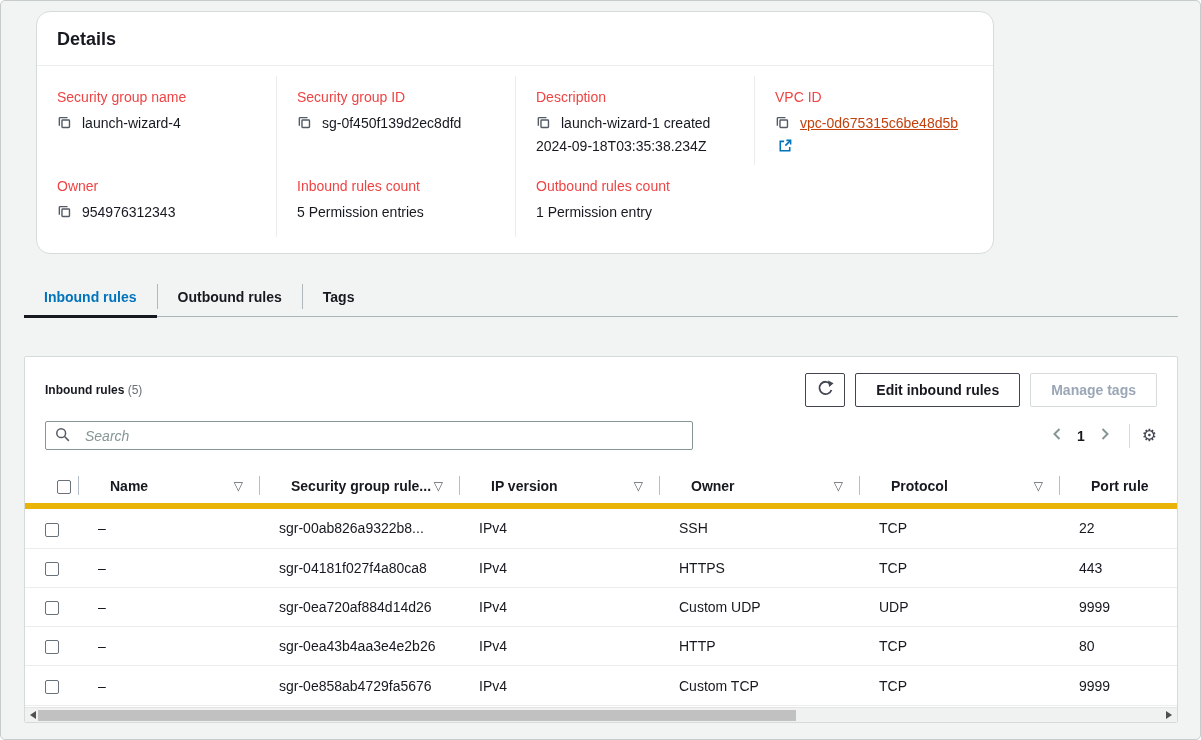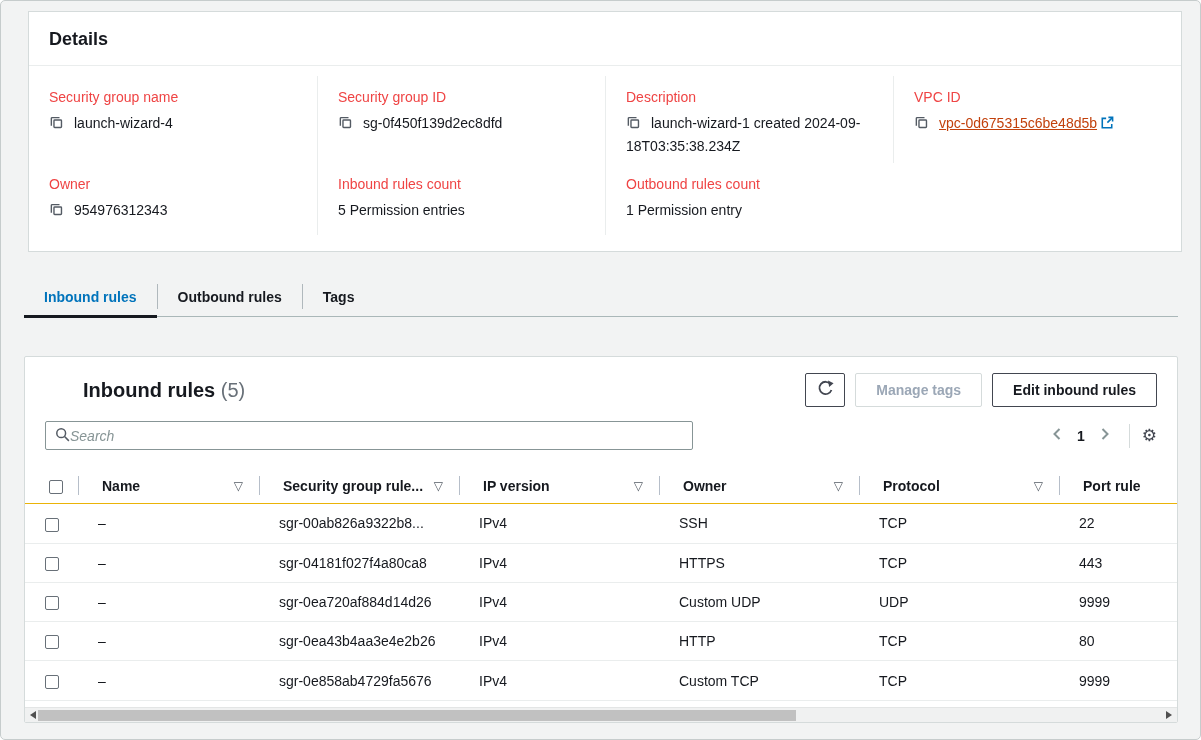--- a/index.html
+++ b/index.html
@@ -5,22 +5,22 @@
   * { margin:0; padding:0; box-sizing:border-box; }
   body { font-family:"Liberation Sans", sans-serif; background:#fff; }
   .page {
     position:relative; width:1201px; height:740px;
     background:#f2f3f3; border:1px solid #c6cccc; border-radius:5px;
     overflow:hidden; font-size:14px; color:#16191f;
   }
 
   
   .card {
-    position:absolute; left:27px; top:10px; width:1154px;
-    background:#fff; border:1px solid #d5dbdb; border-radius:0;
+    position:absolute; left:35px; top:10px; width:958px;
+    background:#fff; border:1px solid #d5dbdb; border-radius:14px;
   }
   .card-header {
     padding:17px 20px 15px; font-size:18px; font-weight:bold; color:#16191f;
     border-bottom:1px solid #eaeded;
   }
   .details-body { padding:10px 0 16px; }
   .details-row { display:flex; }
   .d-cell { flex:0 0 25%; padding:13px 24px 6px 20px; border-left:1px solid #eaeded; min-height:72px; }
   .d-cell.first { border-left:none; }
   .d-label { color:#ef4444; margin-bottom:8px; }
@@ -46,52 +46,52 @@
 
   
   .panel {
     position:absolute; left:23px; top:355px; width:1154px; height:367px;
     background:#fff; border:1px solid #d5dbdb; border-radius:2px; overflow:hidden;
   }
   .panel-header {
     display:flex; justify-content:space-between; align-items:center;
     padding:16px 20px 8px;
   }
-  .panel-title { font-size:20px; font-weight:bold;margin-left:38px; }
+  .panel-title { font-size:12px; font-weight:bold; }
   .panel-count { font-weight:normal; color:#687078; }
   .actions { display:flex; gap:10px; }
   .btn {
     height:34px; background:#fff; border-radius:2px; font-family:inherit;
     font-size:14px; font-weight:bold; cursor:pointer;
   }
   .btn-icon { width:40px; border:1px solid #424650; display:flex; align-items:center; justify-content:center; }
   .btn-disabled { padding:0 20px; color:#9ba7b6; border:1px solid #d5dbdb; cursor:default; }
   .btn-normal { padding:0 20px; color:#16191f; border:1px solid #424650; }
 
   .toolbar { display:flex; justify-content:space-between; align-items:center; padding:6px 20px 10px; }
   .search-box {
-    display:flex; align-items:center; gap:0; width:648px; height:29px;
+    display:flex; align-items:center; gap:15px; width:648px; height:29px;
     border:1px solid #879596; border-radius:2px; background:#fff; padding:0 9px;
   }
   .search-box input {
     border:none; outline:none; width:100%; font-family:inherit; font-size:14px; color:#16191f; background:transparent;
   }
   .search-box input::placeholder { font-style:italic; color:#879596; }
   .pager { display:flex; align-items:center; }
   .pg-btn { background:none; border:none; cursor:pointer; padding:4px 6px; display:flex; align-items:center; }
   .pg-num { font-weight:bold; color:#16191f; margin:0 8px; }
   .pg-div { width:1px; height:24px; background:#d5dbdb; margin:0 12px; }
   .gear { font-size:17px; color:#424650; background:none; border:none; cursor:pointer; line-height:1; }
 
   
   .table-wrap { overflow:hidden; margin-top:8px; }
   table { border-collapse:collapse; table-layout:fixed; width:1294px; }
   th {
-    text-align:left; font-size:14px; color:#16191f; padding:10px 16px 9px 24px;
-    border-bottom:1px solid #eab308; position:relative; white-space:nowrap;
+    text-align:left; font-size:14px; color:#16191f; padding:10px 16px 9px 32px;
+    border-bottom:6px solid #eab308; position:relative; white-space:nowrap;
   }
   th:not(.no-div)::before {
     content:""; position:absolute; left:0; top:8px; bottom:8px; width:1px; background:#b6bec9;
   }
   .th-inner { display:flex; justify-content:space-between; align-items:center; }
   .filter { color:#545b64; font-size:12px; background:none; border:none; cursor:pointer; line-height:1; }
   td {
     font-size:14px; color:#16191f; padding:11px 20px; border-bottom:1px solid #eaeded;
     white-space:nowrap; overflow:hidden;
   }
@@ -198,22 +198,22 @@
         <span>Inbound rules</span>
         <span class="panel-count">(5)</span>
       </div>
       <div class="actions">
         <button class="btn btn-icon">
           <span><svg width="17" height="17" viewBox="0 0 16 16">
                 <path d="M13.6 9.4A5.8 5.8 0 1 1 12.7 3.9" fill="none" stroke="#424650" stroke-width="1.7"></path>
                 <path d="M10.4 0.4 L15.6 3.1 L11.4 6.6 Z" fill="#424650"></path>
               </svg></span>
         </button>
+        <button class="btn btn-normal">Edit inbound rules</button>
         <button class="btn btn-disabled">Manage tags</button>
-        <button class="btn btn-normal">Edit inbound rules</button>
       </div>
     </div>
 
     <div class="toolbar">
       <div class="search-box">
         <span><svg width="15" height="15" viewBox="0 0 16 16">
               <circle cx="6.6" cy="6.6" r="4.7" fill="none" stroke="#545b64" stroke-width="1.6"></circle>
               <path d="M10.2 10.2L14.8 14.8" stroke="#545b64" stroke-width="1.6"></path>
             </svg></span>
         <input type="text" placeholder="Search" style="">

